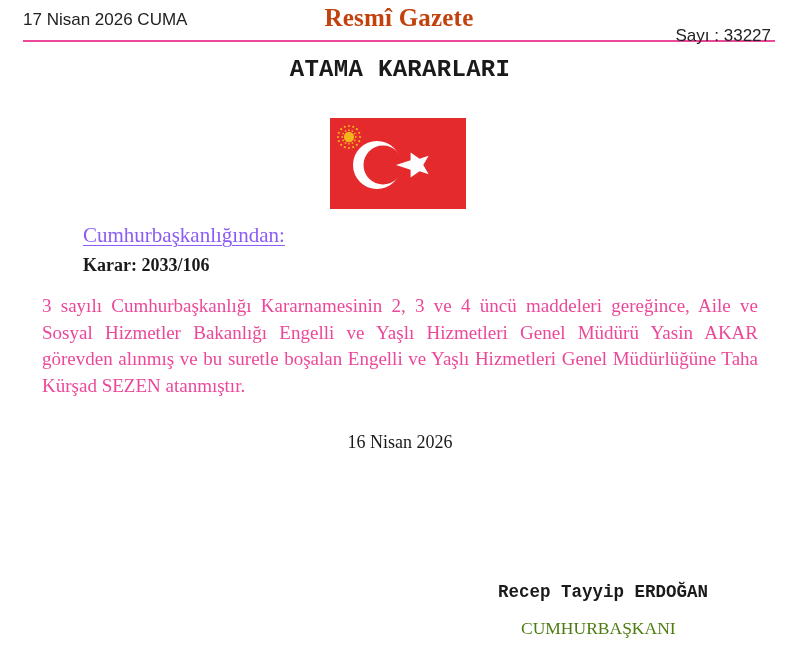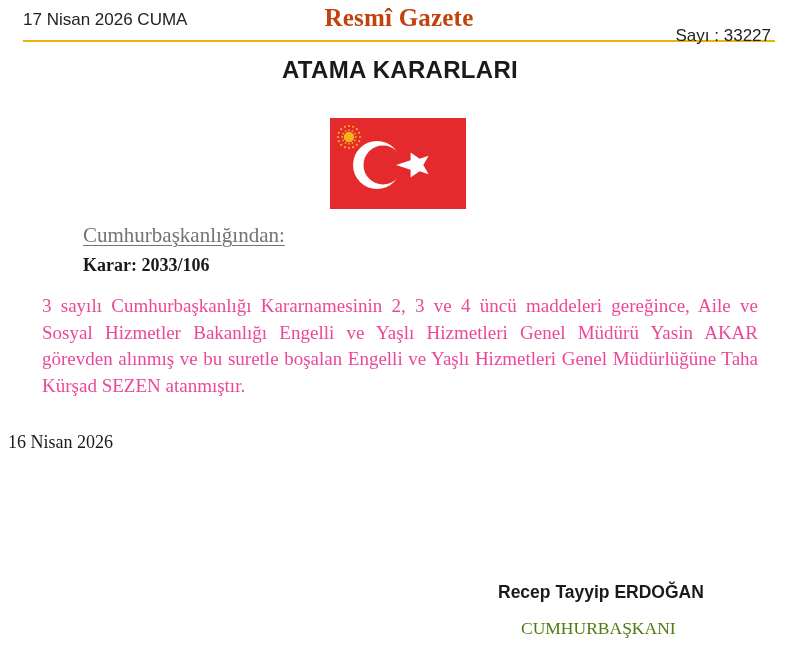--- a/index.html
+++ b/index.html
@@ -13,21 +13,21 @@
       position: relative;
       overflow: hidden;
       color: #1a1a1a;
     }
     .header {
       position: absolute;
       left: 23px;
       top: 0;
       width: 752px;
       height: 40px;
-      border-bottom: 2px solid #eab308;
+      border-bottom: 2px solid #ec4899;
     }
     .header-date {
       position: absolute;
       left: 0;
       top: 10px;
       font-family: "Liberation Sans", sans-serif;
       font-size: 17px;
       color: #222;
     }
     .header-title {
@@ -49,21 +49,21 @@
       font-family: "Liberation Sans", sans-serif;
       font-size: 17px;
       color: #222;
     }
     .doc-title {
       position: absolute;
       left: 0;
       right: 0;
       top: 56px;
       text-align: center;
-      font-family: Liberation Sans, sans-serif;
+      font-family: Liberation Mono, monospace;
       font-weight: bold;
       font-size: 24px;
       color: #1a1a1a;
       letter-spacing: 0.3px;
     }
     .flag {
       position: absolute;
       left: 330px;
       top: 118px;
       width: 136px;
@@ -71,21 +71,21 @@
     }
     .issuer {
       position: absolute;
       left: 83px;
       top: 223px;
       font-family: "Liberation Serif", serif;
       font-size: 21px;
       text-decoration: underline;
       text-underline-offset: 3px;
       text-decoration-thickness: 1px;
-      color: #737373;
+      color: #8b5cf6;
     }
     .decision-no {
       position: absolute;
       left: 83px;
       top: 255px;
       font-family: "Liberation Serif", serif;
       font-weight: bold;
       font-size: 18px;
       color: #1a1a1a;
     }
@@ -99,31 +99,30 @@
       line-height: 26.5px;
       text-align: justify;
       color: #ec4899;
       margin: 0;
     }
     .decision-date {
       position: absolute;
       left: 0;
       right: 0;
       top: 432px;
-      text-align: left;
+      text-align: center;
       font-family: "Liberation Serif", serif;
       font-size: 18px;
       color: #1a1a1a;
-      padding-left: 8px;
     }
     .signatory-name {
       position: absolute;
       left: 498px;
       top: 582px;
-      font-family: Liberation Sans, sans-serif;
+      font-family: Liberation Mono, monospace;
       font-weight: bold;
       font-size: 17.5px;
       color: #1a1a1a;
     }
     .signatory-title {
       position: absolute;
       left: 521px;
       top: 618px;
       font-family: "Liberation Serif", serif;
       font-size: 17.5px;

